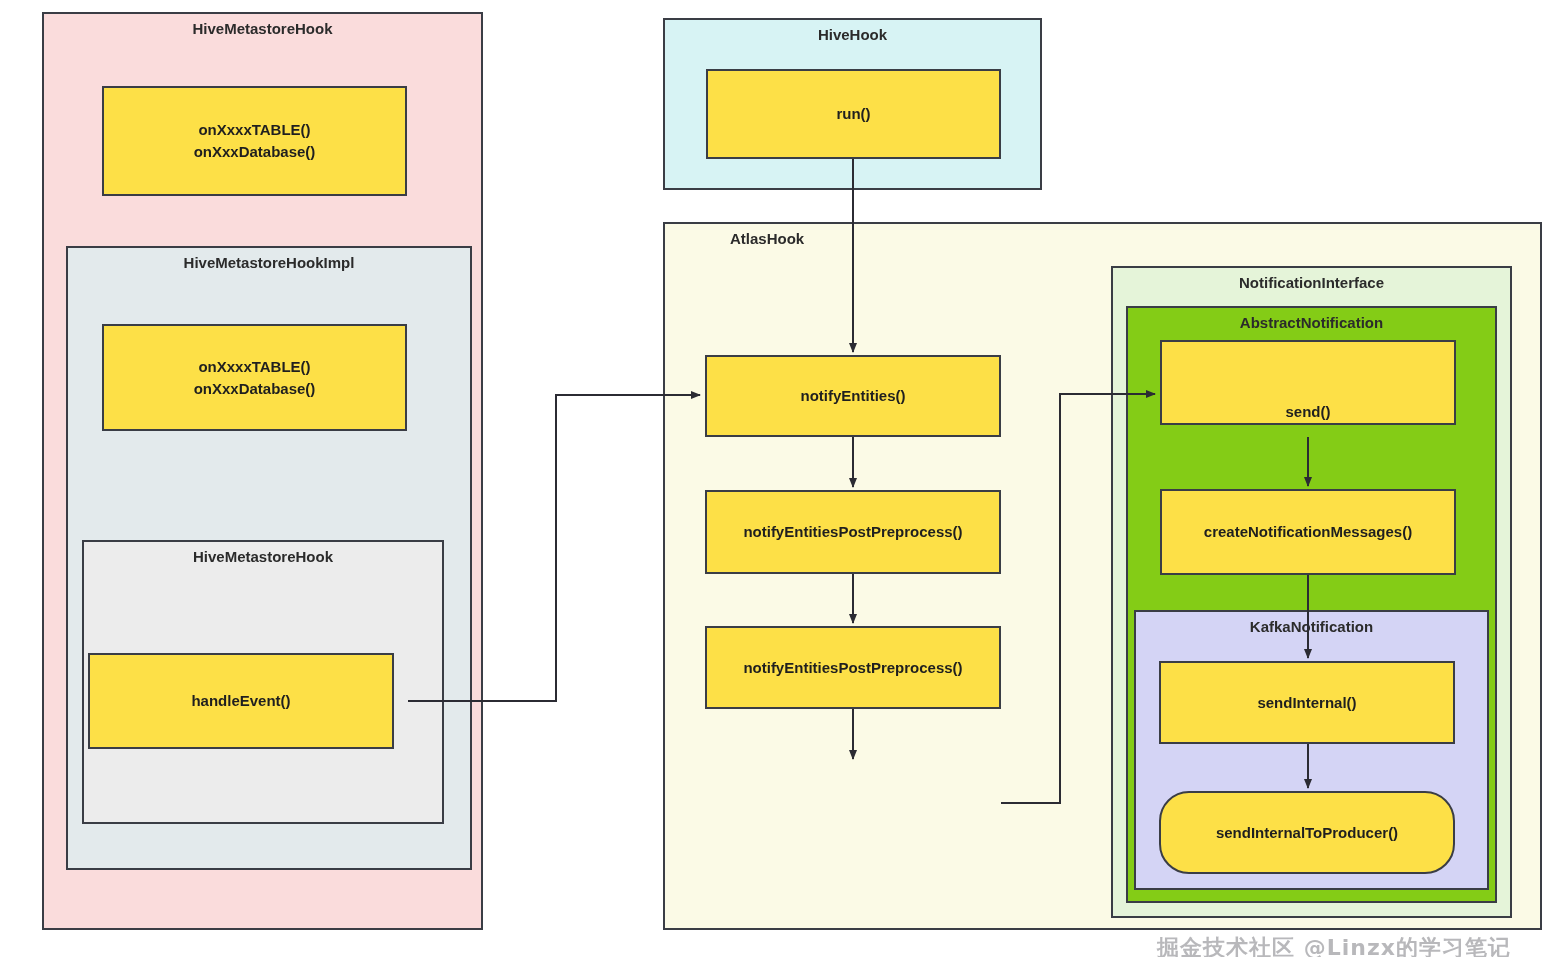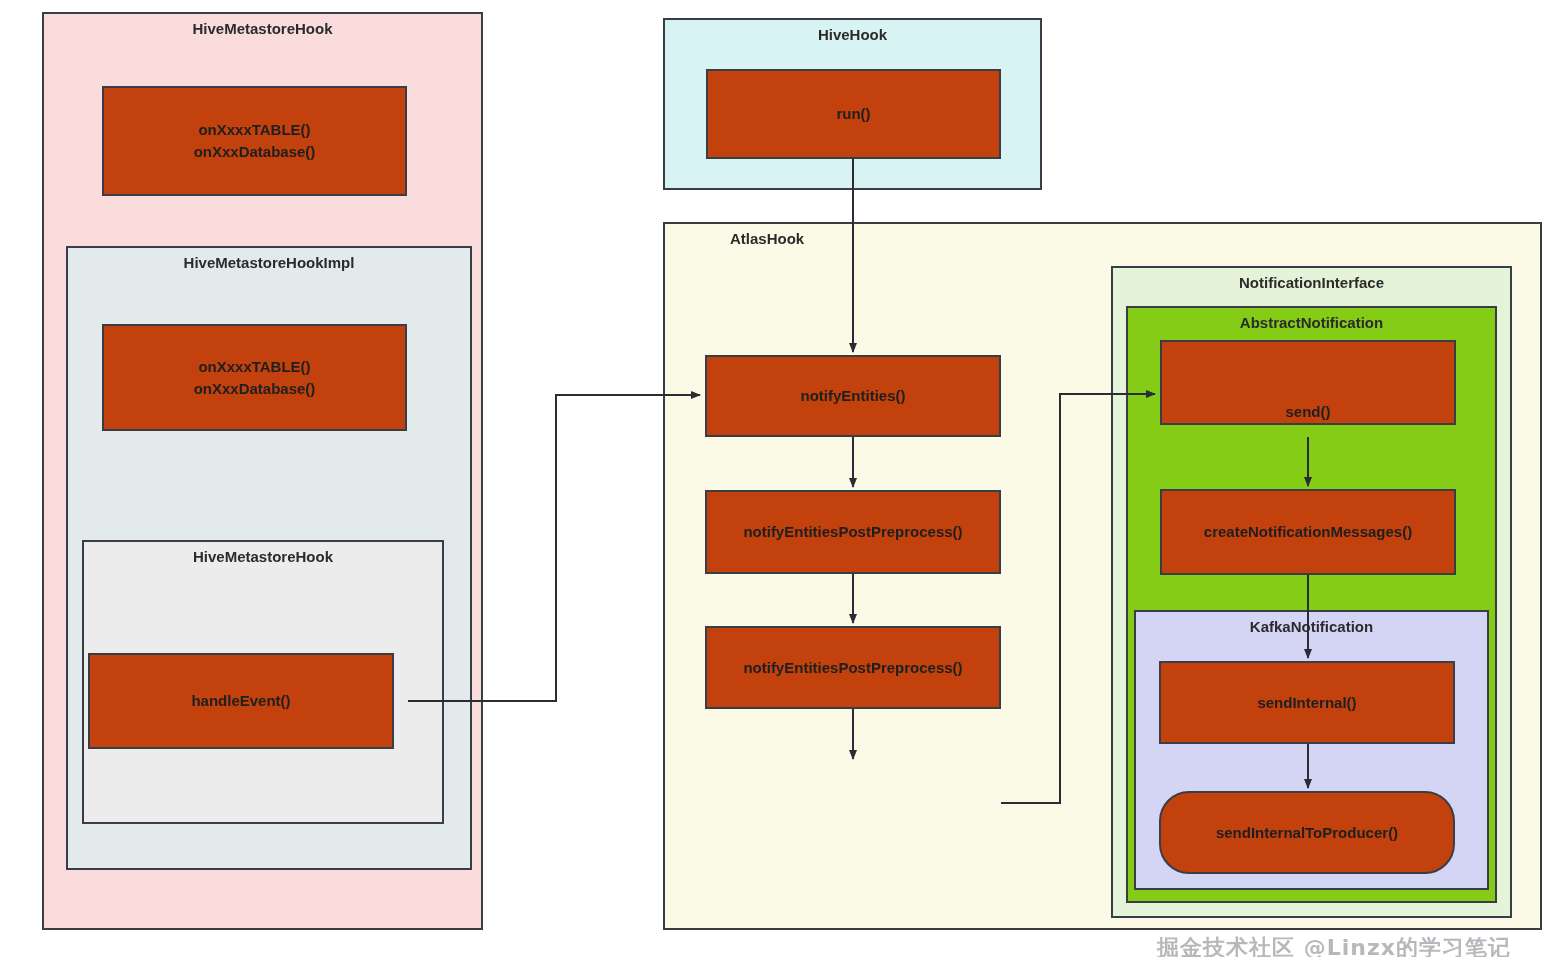--- a/index.html
+++ b/index.html
@@ -33,21 +33,21 @@
     pointer-events: none;
   }
   .grp > .grp-title.left-align {
     text-align: left;
     padding-left: 65px;
   }
   .mbox {
     position: absolute;
     box-sizing: border-box;
     border: 2px solid #3a3d45;
-    background: #c2410c;
+    background: #fde047;
     display: flex;
     align-items: center;
     justify-content: center;
     text-align: center;
     font-size: 15px;
     color: #1f1f1f;
     line-height: 22px;
   }
   .mbox .ml { display: block; }
 

